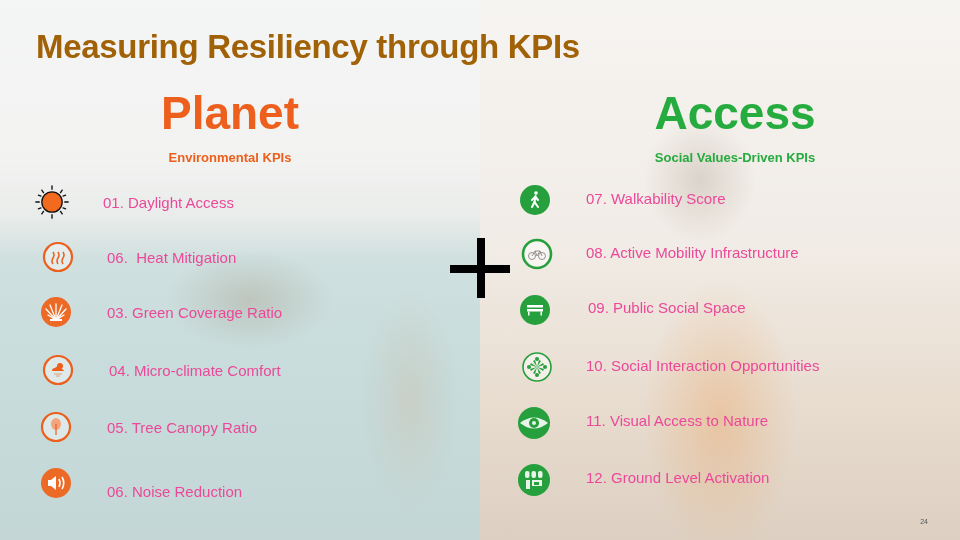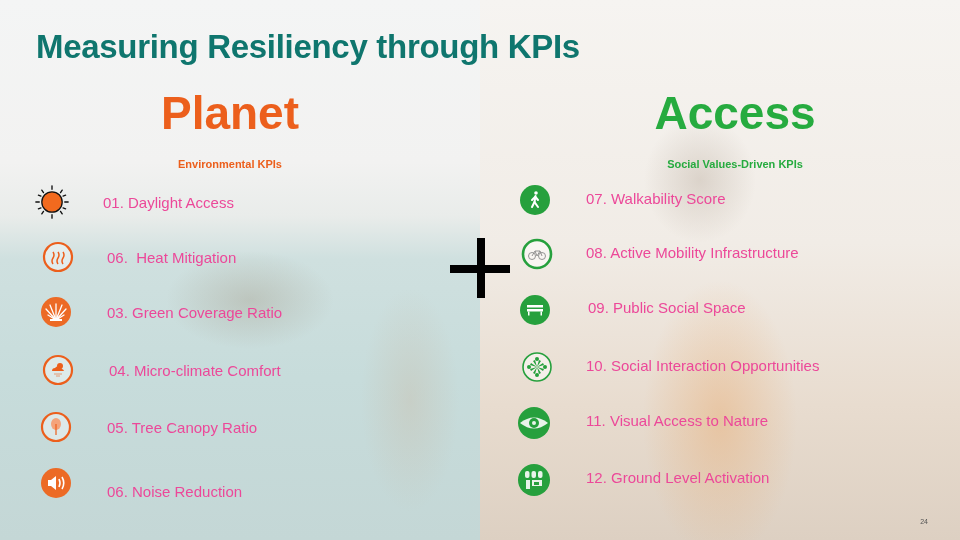--- a/index.html
+++ b/index.html
@@ -10,24 +10,24 @@
       radial-gradient(ellipse 120px 70px at 250px 300px, rgba(160,150,130,0.35), transparent 70%),
       radial-gradient(ellipse 70px 160px at 410px 400px, rgba(200,195,180,0.5), transparent 70%),
       linear-gradient(180deg, #f4f5f5 0%, #f2f2f1 30%, #e9ecea 40%, #cfe0df 48%, #c7dcdb 70%, #c4d7d6 100%);
   }
   .bg-right { position:absolute; left:480px; top:0; width:480px; height:540px;
     background:
       radial-gradient(ellipse 110px 200px at 240px 420px, rgba(232,170,110,0.45), transparent 70%),
       radial-gradient(ellipse 80px 90px at 220px 180px, rgba(150,130,110,0.25), transparent 70%),
       linear-gradient(180deg, #f6f4f1 0%, #f1ece6 45%, #e8dccf 75%, #ddd0c2 100%);
   }
-  .title { position:absolute; left:36px; top:28px; font-size:33px; font-weight:bold; color:#0f766e; letter-spacing:-0.3px; }
+  .title { position:absolute; left:36px; top:28px; font-size:33px; font-weight:bold; color:#a16207; letter-spacing:-0.3px; }
   .col-head { position:absolute; text-align:center; font-weight:bold; }
   .col-head .big { font-size:46px; line-height:50px; }
-  .col-head .sub { font-size:11px; margin-top:20px; }
+  .col-head .sub { font-size:13px; margin-top:12px; }
   .planet-head { left:130px; top:88px; width:200px; color:#ec5f1c; }
   .people-head { left:620px; top:88px; width:230px; color:#26ab3f; }
   .plus { position:absolute; left:450px; top:238px; width:60px; height:60px; }
   .plus .h { position:absolute; left:0; top:27px; width:60px; height:8px; background:#000; }
   .plus .v { position:absolute; left:27px; top:0; width:8px; height:60px; background:#000; }
   .kpi { position:absolute; display:flex; align-items:center; }
   .kpi .icon { width:34px; height:34px; flex:0 0 34px; display:flex; align-items:center; justify-content:center; }
   .kpi .label { font-size:15px; font-weight:normal; color:#ec4899; white-space:pre; margin-left:34px; }
   .kpi.right .label { margin-left:38px;text-align:center; }
   .page-num { position:absolute; right:32px; top:518px; font-size:7px; color:#555; }

